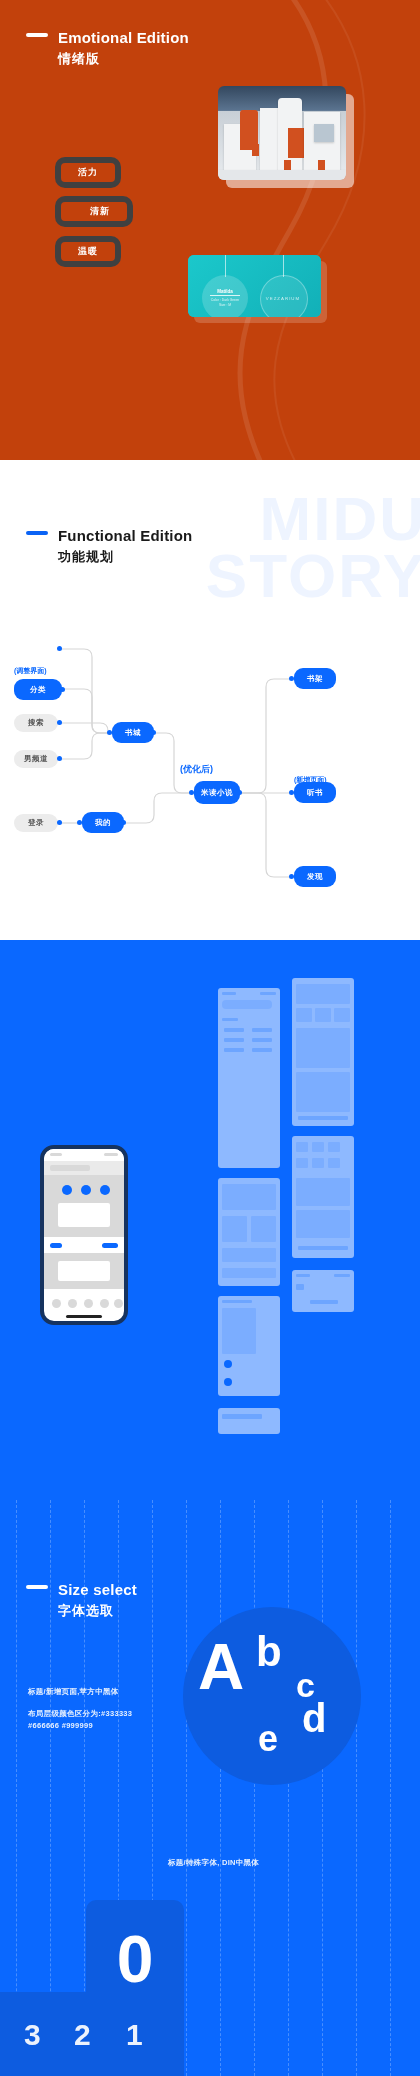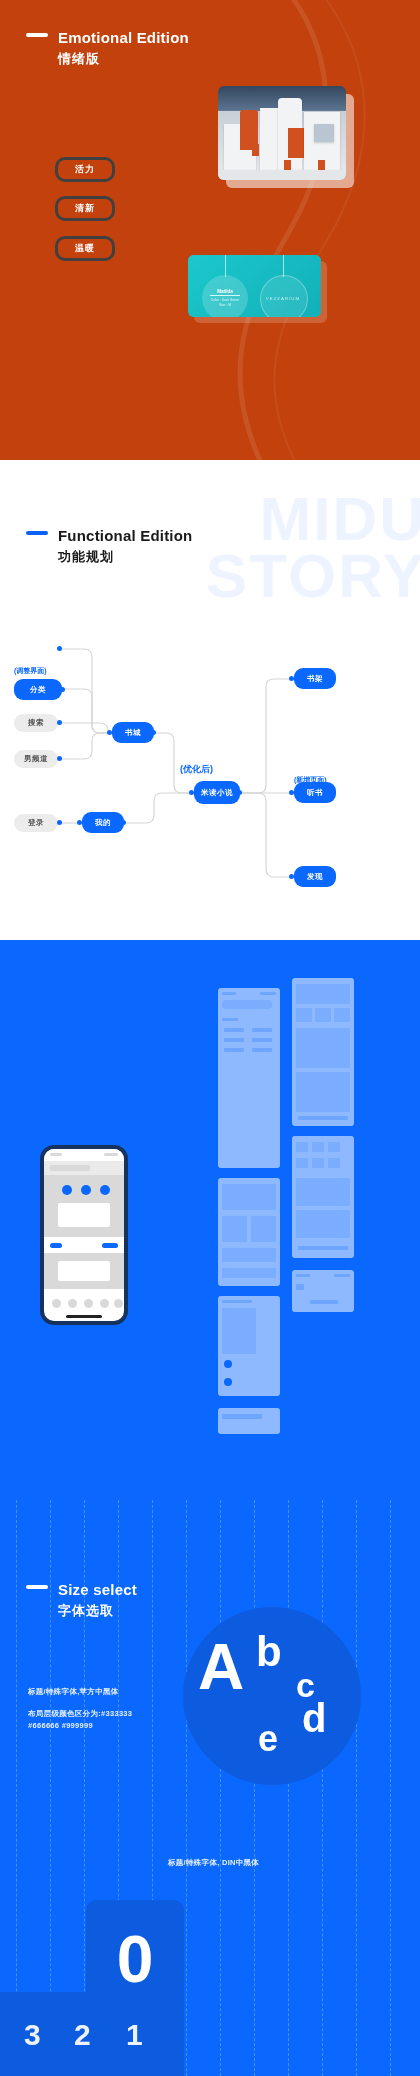--- a/index.html
+++ b/index.html
@@ -18,21 +18,21 @@
   .sec-head .cn{font-size:13px;font-weight:bold;margin-top:4px;margin-left:32px;letter-spacing:1px;}
   .head-light .dash{background:#ffffff;}
   .head-light .en,.head-light .cn{color:#ffffff;}
   .head-dark .dash{background:#0a63f5;}
   .head-dark .en,.head-dark .cn{color:#1a1a1a;}
 
   
   #s1{position:absolute;left:0;top:0;width:420px;height:460px;background:#c2410c;overflow:hidden;}
   #s1 .swoosh{position:absolute;top:-20px;left:140px;width:320px;height:520px;opacity:.18;}
   .tagbtn{
-    position:absolute;width:54px;height:19px;border:3px solid #404040;border-radius:10px;
+    position:absolute;width:54px;height:19px;border:6px solid #404040;border-radius:10px;
     color:#fff;font-size:9px;font-weight:bold;display:flex;align-items:center;justify-content:center;
     letter-spacing:1px;background:transparent;
   }
   .shot{position:absolute;border-radius:6px;overflow:hidden;}
 
   
   #shot1{left:218px;top:86px;width:128px;height:94px;box-shadow:8px 8px 0 0 rgba(255,255,255,.55);}
   #shot1 .sky{position:absolute;inset:0;background:linear-gradient(180deg,#33475e 0%,#5b7490 26%,#c8cfd6 27%,#e9ecef 100%);}
   .blk{position:absolute;background:#f2f3f4;box-shadow:0 1px 2px rgba(0,0,0,.18);}
   .org{position:absolute;background:#d1501f;}
@@ -121,21 +121,21 @@
       <div class="org" style="left:70px;top:42px;width:16px;height:30px;"></div>
       <div class="blk" style="left:86px;top:26px;width:36px;height:68px;"></div>
       <div class="blk" style="left:96px;top:38px;width:20px;height:18px;background:#b9c6d1;"></div>
       <div class="org" style="left:34px;top:58px;width:7px;height:12px;"></div>
       <div class="org" style="left:66px;top:74px;width:7px;height:13px;"></div>
       <div class="org" style="left:100px;top:74px;width:7px;height:13px;"></div>
       <div class="blk" style="left:0;top:84px;width:128px;height:10px;background:#e4e7ea;"></div>
     </div>
 
     <div class="tagbtn" style="left:55px;top:157px;">活力</div>
-    <div class="tagbtn" style="left:55px;top:196px;">清新</div>
+    <div class="tagbtn" style="left:55px;top:196px;padding-left:12px;">清新</div>
     <div class="tagbtn" style="left:55px;top:236px;">温暖</div>
 
     <div class="shot" id="shot2">
       <div style="position:absolute;inset:0;background:linear-gradient(135deg,#1bc8cb,#12b0b8);"></div>
       <div style="position:absolute;left:37px;top:0;width:1px;height:22px;background:rgba(255,255,255,.6);"></div>
       <div style="position:absolute;left:95px;top:0;width:1px;height:22px;background:rgba(255,255,255,.6);"></div>
       <div class="tagcirc" style="left:14px;top:20px;width:46px;height:46px;background:rgba(255,255,255,.18);"></div>
       <div class="tagcirc" style="left:72px;top:20px;width:46px;height:46px;background:rgba(255,255,255,.10);border:1px solid rgba(255,255,255,.3);"></div>
       <div style="position:absolute;left:20px;top:34px;width:34px;text-align:center;color:#fff;font-size:4.5px;font-weight:bold;">Matilda</div>
       <div style="position:absolute;left:22px;top:40px;width:30px;height:1px;background:rgba(255,255,255,.8);"></div>
@@ -315,21 +315,21 @@
       <div class="cn">字体选取</div>
     </div>
 
     <div id="fontcircle"></div>
     <span class="glyph" style="left:198px;top:130px;font-size:64px;">A</span>
     <span class="glyph" style="left:256px;top:128px;font-size:42px;">b</span>
     <span class="glyph" style="left:296px;top:166px;font-size:34px;">c</span>
     <span class="glyph" style="left:302px;top:196px;font-size:40px;">d</span>
     <span class="glyph" style="left:258px;top:218px;font-size:36px;">e</span>
 
-    <div class="fnote" style="left:28px;top:186px;">标题/特殊字体,苹方中黑体</div>
+    <div class="fnote" style="left:28px;top:186px;">标题/新增页面,苹方中黑体</div>
     <div class="fnote" style="left:28px;top:208px;">布局层级颜色区分为:#333333</div>
     <div class="fnote" style="left:28px;top:220px;">#666666 #999999</div>
     <div class="fnote" style="left:168px;top:357px;">标题/特殊字体, DIN中黑体</div>
 
     <div id="numrow"></div>
     <div id="bigzero">
       <span>0</span>
     </div>
     <span class="numsm" style="left:24px;top:520px;">3</span>
     <span class="numsm" style="left:74px;top:520px;">2</span>

